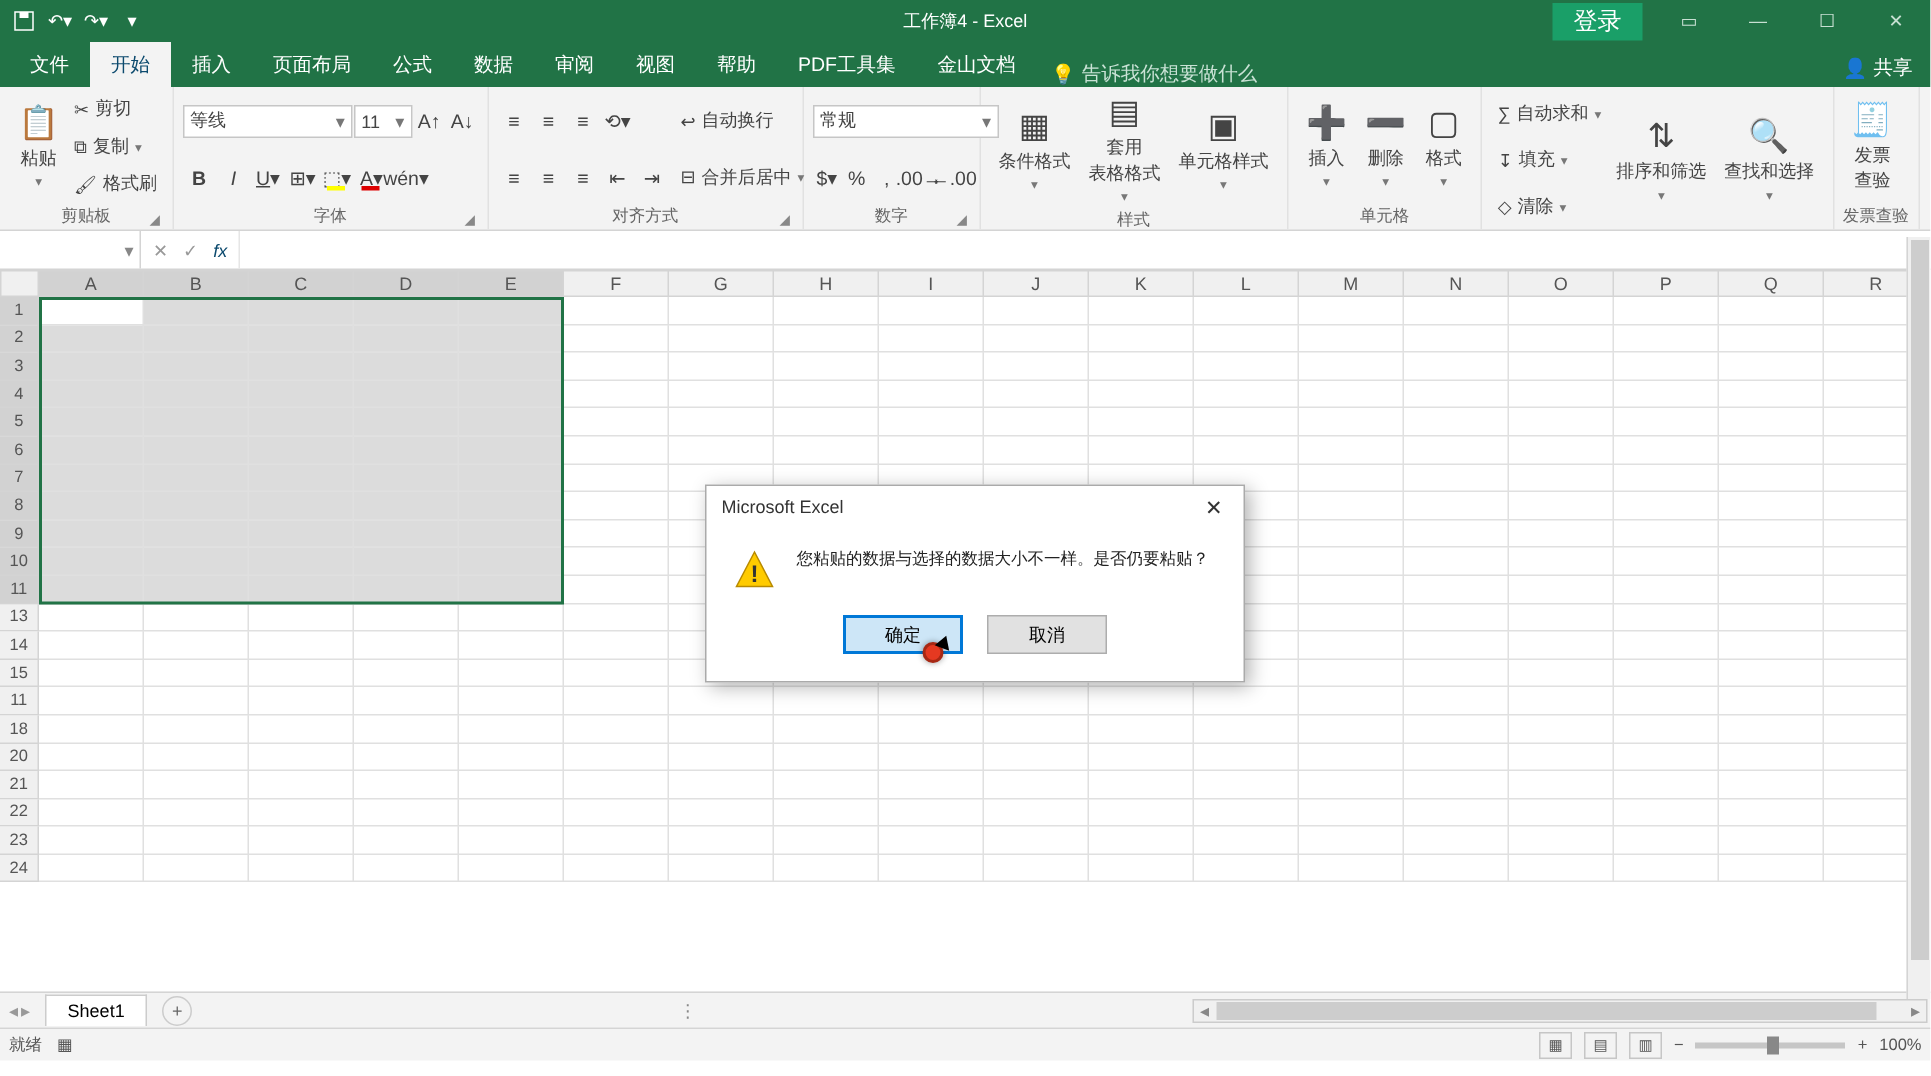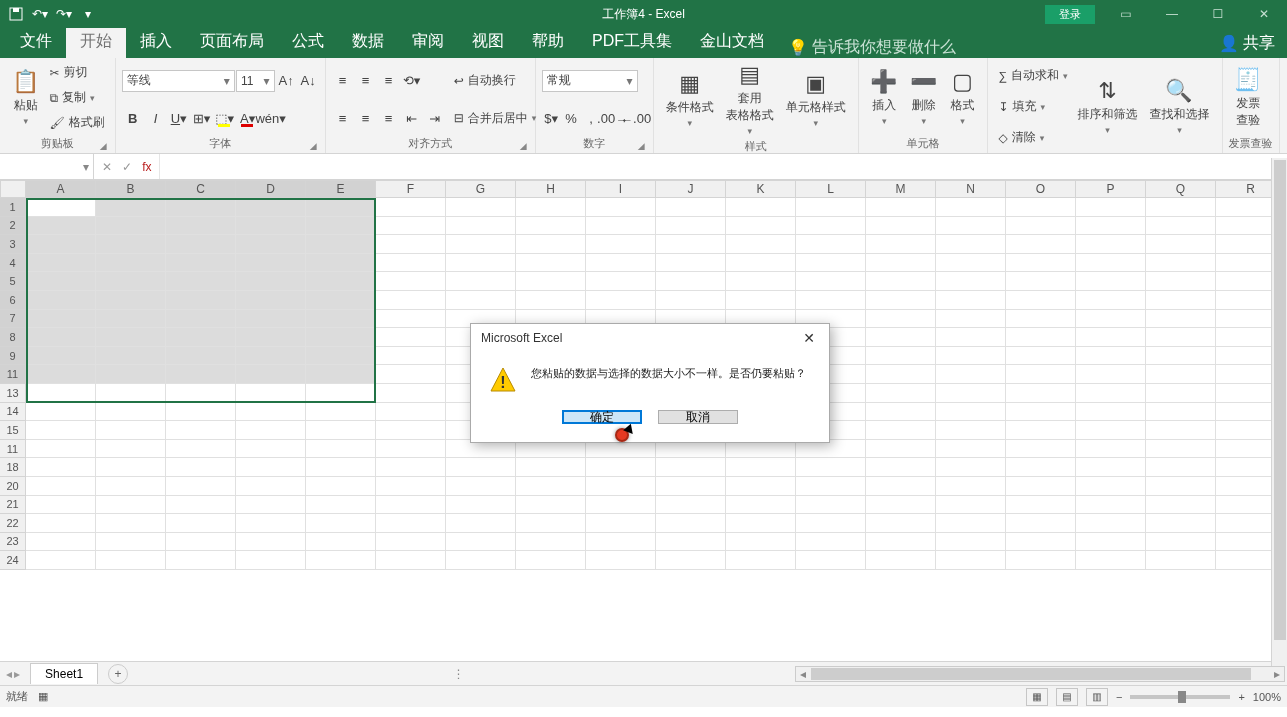--- a/index.html
+++ b/index.html
@@ -4,27 +4,27 @@
 <style>
 * { box-sizing: border-box; margin: 0; padding: 0; font-family: "Microsoft YaHei", sans-serif; }
 body { width: 1287px; height: 717px; overflow: hidden; background: #fff; position: relative; }
 
 
 .titlebar { height: 28px; background: #217346; display: flex; align-items: center; color: #fff; font-size: 12px; position: relative; }
 .titlebar .qa { display: flex; gap: 4px; padding-left: 6px; }
 .titlebar .qa span { width: 20px; height: 20px; display: flex; align-items: center; justify-content: center; font-size: 12px; }
 .titlebar .title { position: absolute; left: 0; right: 0; text-align: center; }
 .titlebar .wincontrols { margin-left: auto; display: flex; align-items: center; gap: 0; position: relative; z-index: 2; }
-.titlebar .wincontrols .login { background: #1a9f68; padding: 2px 14px; font-size: 11px; margin-right: 8px; }
+.titlebar .wincontrols .login { background: #1a9f68; padding: 2px 14px; font-size: 16px; margin-right: 8px; }
 .titlebar .wincontrols .wc { width: 46px; height: 28px; display: flex; align-items: center; justify-content: center; color: #c8e0d3; }
 
 
-.menutabs { height: 30px; background: #217346; display: flex; align-items: flex-end; padding-left: 6px; color: #fff; font-size: 16px; }
+.menutabs { height: 30px; background: #217346; display: flex; align-items: flex-end; padding-left: 6px; color: #fff; font-size: 13px; }
 .menutabs .tab { padding: 6px 14px; cursor: pointer; }
-.menutabs .tab.active { background: #f3f3f3; color: #737373; margin-top: 20px; }
+.menutabs .tab.active { background: #f3f3f3; color: #0c4a6e; margin-top: 20px; }
 .menutabs .tellme { margin-left: 10px; display: flex; align-items: center; gap: 4px; color: #c9e2d5; }
 .menutabs .share { margin-left: auto; margin-right: 12px; display: flex; align-items: center; gap: 4px; padding-bottom: 4px; }
 
 
 .ribbon { height: 96px; background: #f3f3f3; border-bottom: 1px solid #d4d4d4; display: flex; font-size: 12px; color: #444; }
 .group { border-right: 1px solid #e1e1e1; padding: 2px 6px 0 6px; display: flex; flex-direction: column; }
 .group .gbody { flex: 1; display: flex; }
 .group .glabel { text-align: center; font-size: 11px; color: #666; padding: 1px 0 2px; position: relative; }
 .group .glabel .dlg { position: absolute; right: 2px; bottom: 2px; font-size: 9px; color: #888; }
 .bigbtn { display: flex; flex-direction: column; align-items: center; justify-content: center; padding: 2px 6px; gap: 2px; min-width: 38px; }
@@ -61,21 +61,21 @@
 
 
 .overlay { position: absolute; inset: 0; }
 .dialog { position: absolute; left: 470px; top: 323px; width: 360px; background: #fff; border: 1px solid #aaa; box-shadow: 3px 3px 12px rgba(0,0,0,.3); }
 .dialog .dtitle { padding: 6px 10px; font-size: 12px; color: #333; display: flex; align-items: center; }
 .dialog .dtitle .x { margin-left: auto; font-size: 14px; color: #333; cursor: pointer; padding: 0 4px; }
 .dialog .dbody { padding: 14px 18px 8px; display: flex; gap: 14px; align-items: flex-start; }
 .dialog .warnicon { width: 28px; height: 28px; }
 .dialog .dmsg { font-size: 11px; color: #222; line-height: 1.4; }
 .dialog .dbtns { display: flex; justify-content: center; gap: 16px; padding: 8px 0 18px; }
-.dialog .dbtn { width: 80px; height: 14px; border: 1px solid #adadad; background: #e1e1e1; font-size: 12px; display: flex; align-items: center; justify-content: center; cursor: pointer; }
+.dialog .dbtn { width: 80px; height: 26px; border: 1px solid #adadad; background: #e1e1e1; font-size: 12px; display: flex; align-items: center; justify-content: center; cursor: pointer; }
 .dialog .dbtn.primary { border: 2px solid #0078d7; background: #cde6f7; }
 
 .cursor { position: absolute; left: 615px; top: 428px; width: 14px; height: 14px; background: #e53921; border: 2px solid #a82814; border-radius: 50%; box-shadow: 0 0 4px rgba(0,0,0,.4); z-index: 999; }
 .cursor::after { content: ""; position: absolute; left: 5px; top: -3px; width: 0; height: 0; border-left: 5px solid transparent; border-right: 5px solid transparent; border-top: 9px solid #000; transform: rotate(-40deg); transform-origin: 5px 0; }
 
 
 .sheetbar { height: 24px; border-top: 1px solid #d4d4d4; display: flex; align-items: center; font-size: 12px; background: #f3f3f3; }
 .sheetbar .sbtns { display: flex; gap: 2px; padding: 0 6px; color: #999; }
 .sheetbar .stab { border: 1px solid #ccc; border-bottom: none; background: #fff; padding: 3px 14px; margin-left: 4px; }
 .sheetbar .newsheet { width: 20px; height: 20px; border: 1px solid #ccc; border-radius: 50%; display: flex; align-items: center; justify-content: center; margin-left: 10px; color: #666; }
@@ -227,21 +227,21 @@
             <span>合并后居中</span>
             <span style="font-size:9px;color:#777">▾</span>
           </div>
       </div>
     </div>
     <div class="glabel"><span>对齐方式</span><span class="dlg">◢</span></div>
   </div>
 
   <div class="group" style="width:118px">
     <div class="gbody col" style="gap:4px;padding-top:4px">
-      <div class="fontbox" style="width:96px">
+      <div class="fontbox" style="width:124px">
           <span>常规</span>
           <span class="dd">▾</span>
         </div>
       <div class="btnrow">
         <div class="ibtn">$▾</div>
         <div class="ibtn">%</div>
         <div class="ibtn">,</div>
         <div class="ibtn">.00→</div>
         <div class="ibtn">←.00</div>
       </div>
@@ -337,21 +337,21 @@
 </div>
 
 <div class="fbar">
   <div class="namebox">
       <span></span>
       <span class="dd">▾</span>
     </div>
   <div class="fxbtns">
     <span>✕</span>
     <span>✓</span>
-    <span style="color:#b91c1c">fx</span>
+    <span style="font-style:italic;color:#0c4a6e">fx</span>
   </div>
   <div class="fxinput"></div>
   <div style="width:18px;display:flex;align-items:center;justify-content:center;color:#888">▾</div>
 </div>
 
 <div class="gridwrap">
   <div class="selectall"></div>
   <div class="colhdrs" id="colhdrs">
       <div class="colhdr sel">A</div>
       <div class="colhdr sel">B</div>
@@ -556,20 +556,41 @@
         <div class="cell"></div>
         <div class="cell"></div>
         <div class="cell"></div>
         <div class="cell"></div>
         <div class="cell"></div>
         <div class="cell"></div>
         <div class="cell"></div>
         <div class="cell"></div>
       </div>
       <div class="row">
+        <div class="rowhdr sel">10</div>
+        <div class="cell sel"></div>
+        <div class="cell sel"></div>
+        <div class="cell sel"></div>
+        <div class="cell sel"></div>
+        <div class="cell sel"></div>
+        <div class="cell"></div>
+        <div class="cell"></div>
+        <div class="cell"></div>
+        <div class="cell"></div>
+        <div class="cell"></div>
+        <div class="cell"></div>
+        <div class="cell"></div>
+        <div class="cell"></div>
+        <div class="cell"></div>
+        <div class="cell"></div>
+        <div class="cell"></div>
+        <div class="cell"></div>
+        <div class="cell"></div>
+      </div>
+      <div class="row">
         <div class="rowhdr sel">11</div>
         <div class="cell sel"></div>
         <div class="cell sel"></div>
         <div class="cell sel"></div>
         <div class="cell sel"></div>
         <div class="cell sel"></div>
         <div class="cell"></div>
         <div class="cell"></div>
         <div class="cell"></div>
         <div class="cell"></div>

